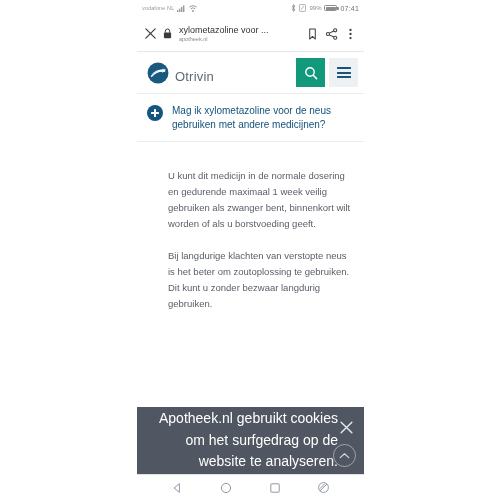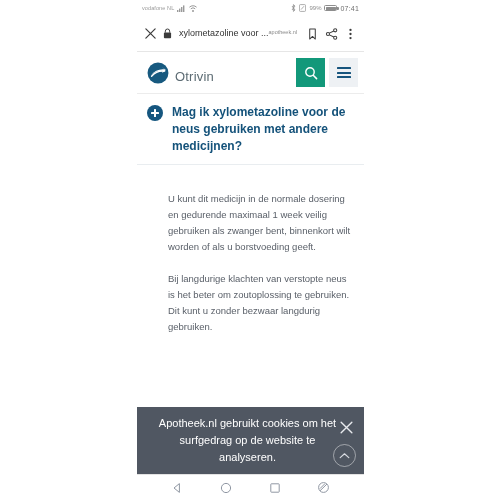--- a/index.html
+++ b/index.html
@@ -80,21 +80,21 @@
     padding: 0 7px;
     box-sizing: border-box;
     gap: 6px;
   }
   .bb-close { width: 13px; height: 13px; flex: 0 0 auto; }
   .bb-lock  { width: 9px;  height: 11px; flex: 0 0 auto; }
   .bb-titlewrap {
     flex: 1 1 auto;
     min-width: 0;
     display: flex;
-    flex-direction: row;
+    flex-direction: column;
     justify-content: flex-start;
     line-height: 1.15;
     padding-left: 1px;
   }
   .bb-title {
     font-size: 9px;
     color: #333333;
     white-space: nowrap;
     overflow: hidden;
     text-overflow: clip;
@@ -170,24 +170,23 @@
     border-radius: 0.5px;
   }
   .acc-sign-v {
     position: absolute;
     width: 2px; height: 8px;
     background: #ffffff;
     border-radius: 0.5px;
   }
   .acc-bullet-inner { position: relative; width: 8px; height: 8px; display:flex; align-items:center; justify-content:center; }
   .acc-label {
-    font-size: 12px;
+    font-size: 10px;
     line-height: 1.42;
     color: #14527a;
-    font-weight: bold;
   }
   .acc-label.expanded { color: #4a5560; }
 
   
   .panel-body {
     padding: 10px 12px 0 31px;
   }
   .para {
     font-size: 9.5px;
     line-height: 1.68;
@@ -204,24 +203,24 @@
     width: 227px;
     height: 67px;
     background: rgba(67,74,86,0.93);
     box-sizing: border-box;
     display: flex;
     align-items: center;
     justify-content: center;
     padding: 0 26px 0 20px;
   }
   .cookietext {
-    font-size: 11px;
+    font-size: 14px;
     line-height: 1.55;
     color: #ffffff;
-    text-align: center;
+    text-align: right;
   }
   .cookieclose {
     position: absolute;
     right: 10px;
     top: 13px;
     width: 15px; height: 15px;
     cursor: pointer;
   }
   .totop {
     position: absolute;

